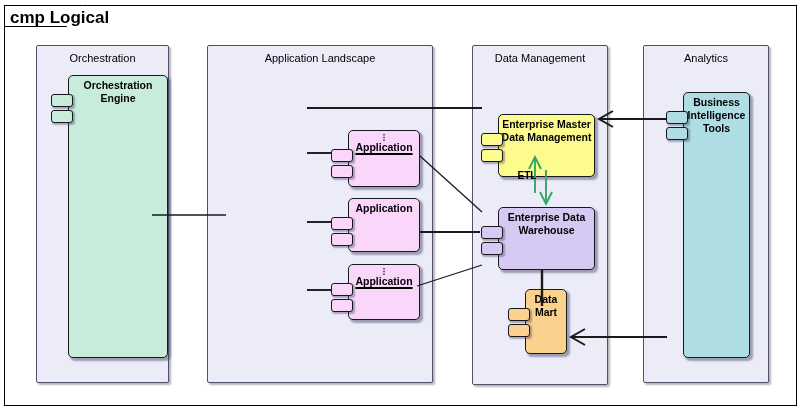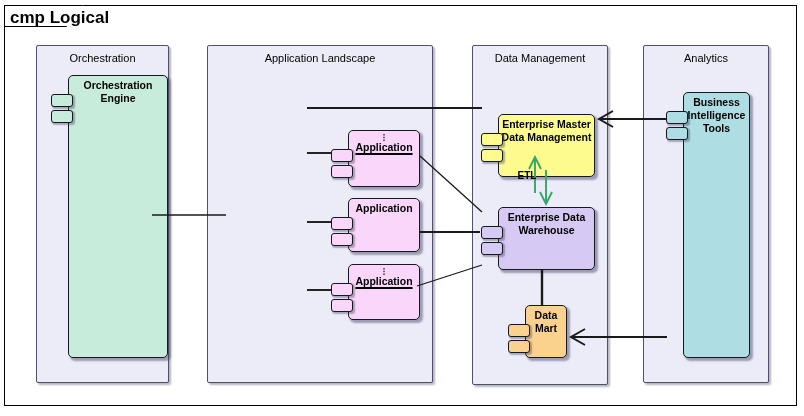--- a/index.html
+++ b/index.html
@@ -119,21 +119,21 @@
     <div class="port p2"></div>
     <div class="comp-label">Enterprise Master Data Management</div>
   </div>
 
   <div class="component" style="left: 498px; top: 207px; width: 97px; height: 63px; background-color: rgb(214, 201, 243);">
     <div class="port p1"></div>
     <div class="port p2"></div>
     <div class="comp-label">Enterprise Data Warehouse</div>
   </div>
 
-  <div class="component" style="left: 525px; top: 305px; width: 42px; height: 53px; background-color: rgb(250, 210, 142);">
+  <div class="component" style="left: 525px; top: 289px; width: 42px; height: 65px; background-color: rgb(250, 210, 142);">
     <div class="port p1"></div>
     <div class="port p2"></div>
     <div class="comp-label">Data Mart</div>
   </div>
 
   <div class="component" style="left: 683px; top: 92px; width: 67px; height: 266px; background-color: rgb(174, 222, 228);">
     <div class="port p1"></div>
     <div class="port p2"></div>
     <div class="comp-label">Business Intelligence Tools</div>
   </div>

